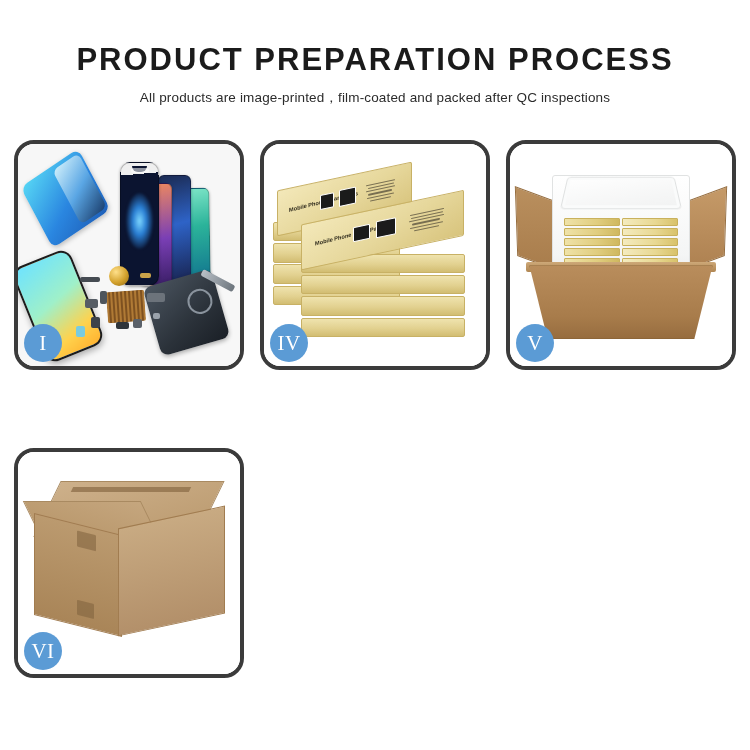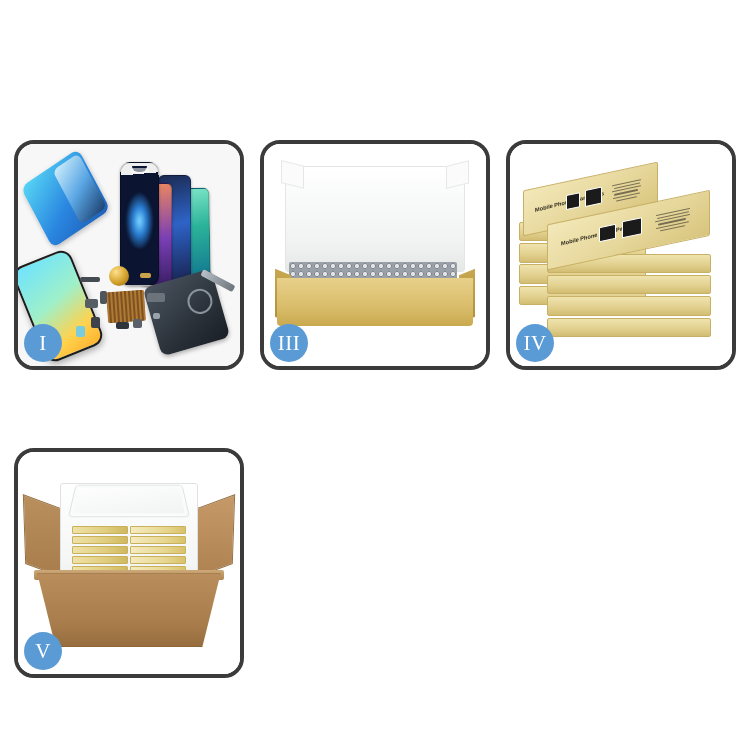--- a/index.html
+++ b/index.html
@@ -369,20 +369,22 @@
   .c6-tab { position: absolute; background: rgba(125,96,60,.55); border-radius: 1px; }
   .tb1 { left: 23%; top: 32%; width: 10%; height: 10%; transform: skewY(14deg); }
   .tb2 { left: 23%; top: 74%; width: 9%; height: 9%; transform: skewY(14deg); }
 </style>
 </head>
 <body>
 
 <div class="page">
 
   <div class="header">
+    <div class="title">PRODUCT PREPARATION PROCESS</div>
+    <div class="subtitle">All products are image-printed，film-coated and packed after QC inspections</div>
   </div>
 
   <div class="grid">
 
     <div class="panel p1">
       <div class="panel-inner">
         <div class="scene">
           <div class="film"></div>
           <div class="phone-fan">
             <div class="ph ph1"></div>
@@ -408,34 +410,20 @@
             <span class="bit b8"></span>
             <span class="bit b9"></span>
             <span class="bit b10"></span>
           </div>
         </div>
       </div>
       <div class="badge">I</div>
     </div>
 
 
-    <div class="panel p3">
-      <div class="panel-inner">
-        <div class="scene">
-          <div class="box3">
-            <div class="box3-foam"></div>
-            <div class="box3-bubble"></div>
-            <div class="box3-left"></div>
-            <div class="box3-right"></div>
-            <div class="box3-front"></div>
-          </div>
-        </div>
-      </div>
-      <div class="badge">III</div>
-    </div>
 
     <div class="panel p4">
       <div class="panel-inner">
         <div class="scene">
           <div class="stack">
             <div class="sbox sl sl1"></div>
             <div class="sbox sl sl2"></div>
             <div class="sbox sl sl3"></div>
             <div class="sbox sl sl4"></div>
             <div class="sbox sr sr1"></div>
@@ -506,15 +494,31 @@
               </div>
             </div>
             <div class="cartonrim"></div>
             <div class="cartonbody"></div>
           </div>
         </div>
       </div>
       <div class="badge">V</div>
     </div>
 
+    <div class="panel p6">
+      <div class="panel-inner">
+        <div class="scene">
+          <div class="carton6">
+            <div class="c6-top"></div>
+            <div class="c6-top2"></div>
+            <div class="c6-left"></div>
+            <div class="c6-right"></div>
+            <div class="c6-seam"></div>
+            <span class="c6-tab tb1"></span>
+            <span class="c6-tab tb2"></span>
+          </div>
+        </div>
+      </div>
+      <div class="badge">VI</div>
+    </div>
 
   </div>
 </div>
 
 </body></html>

